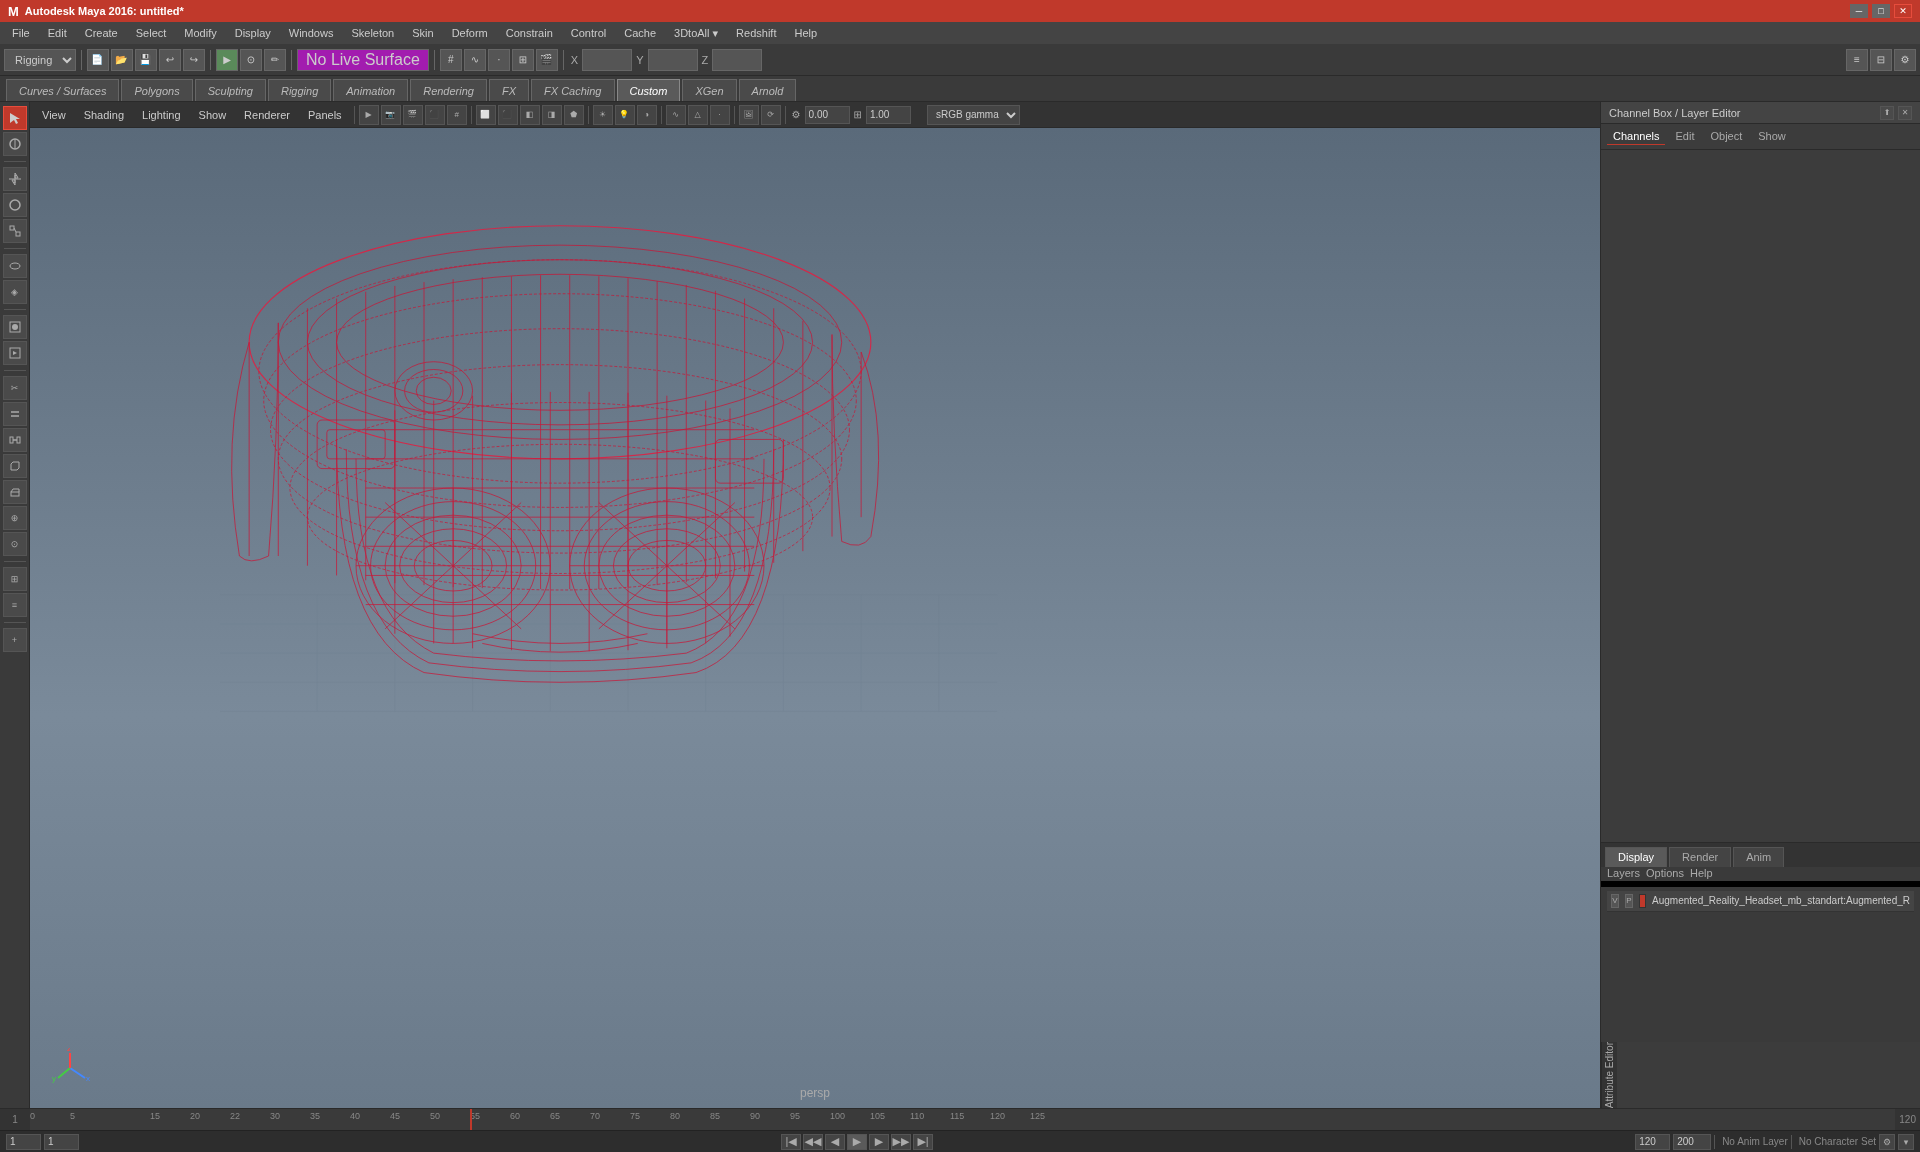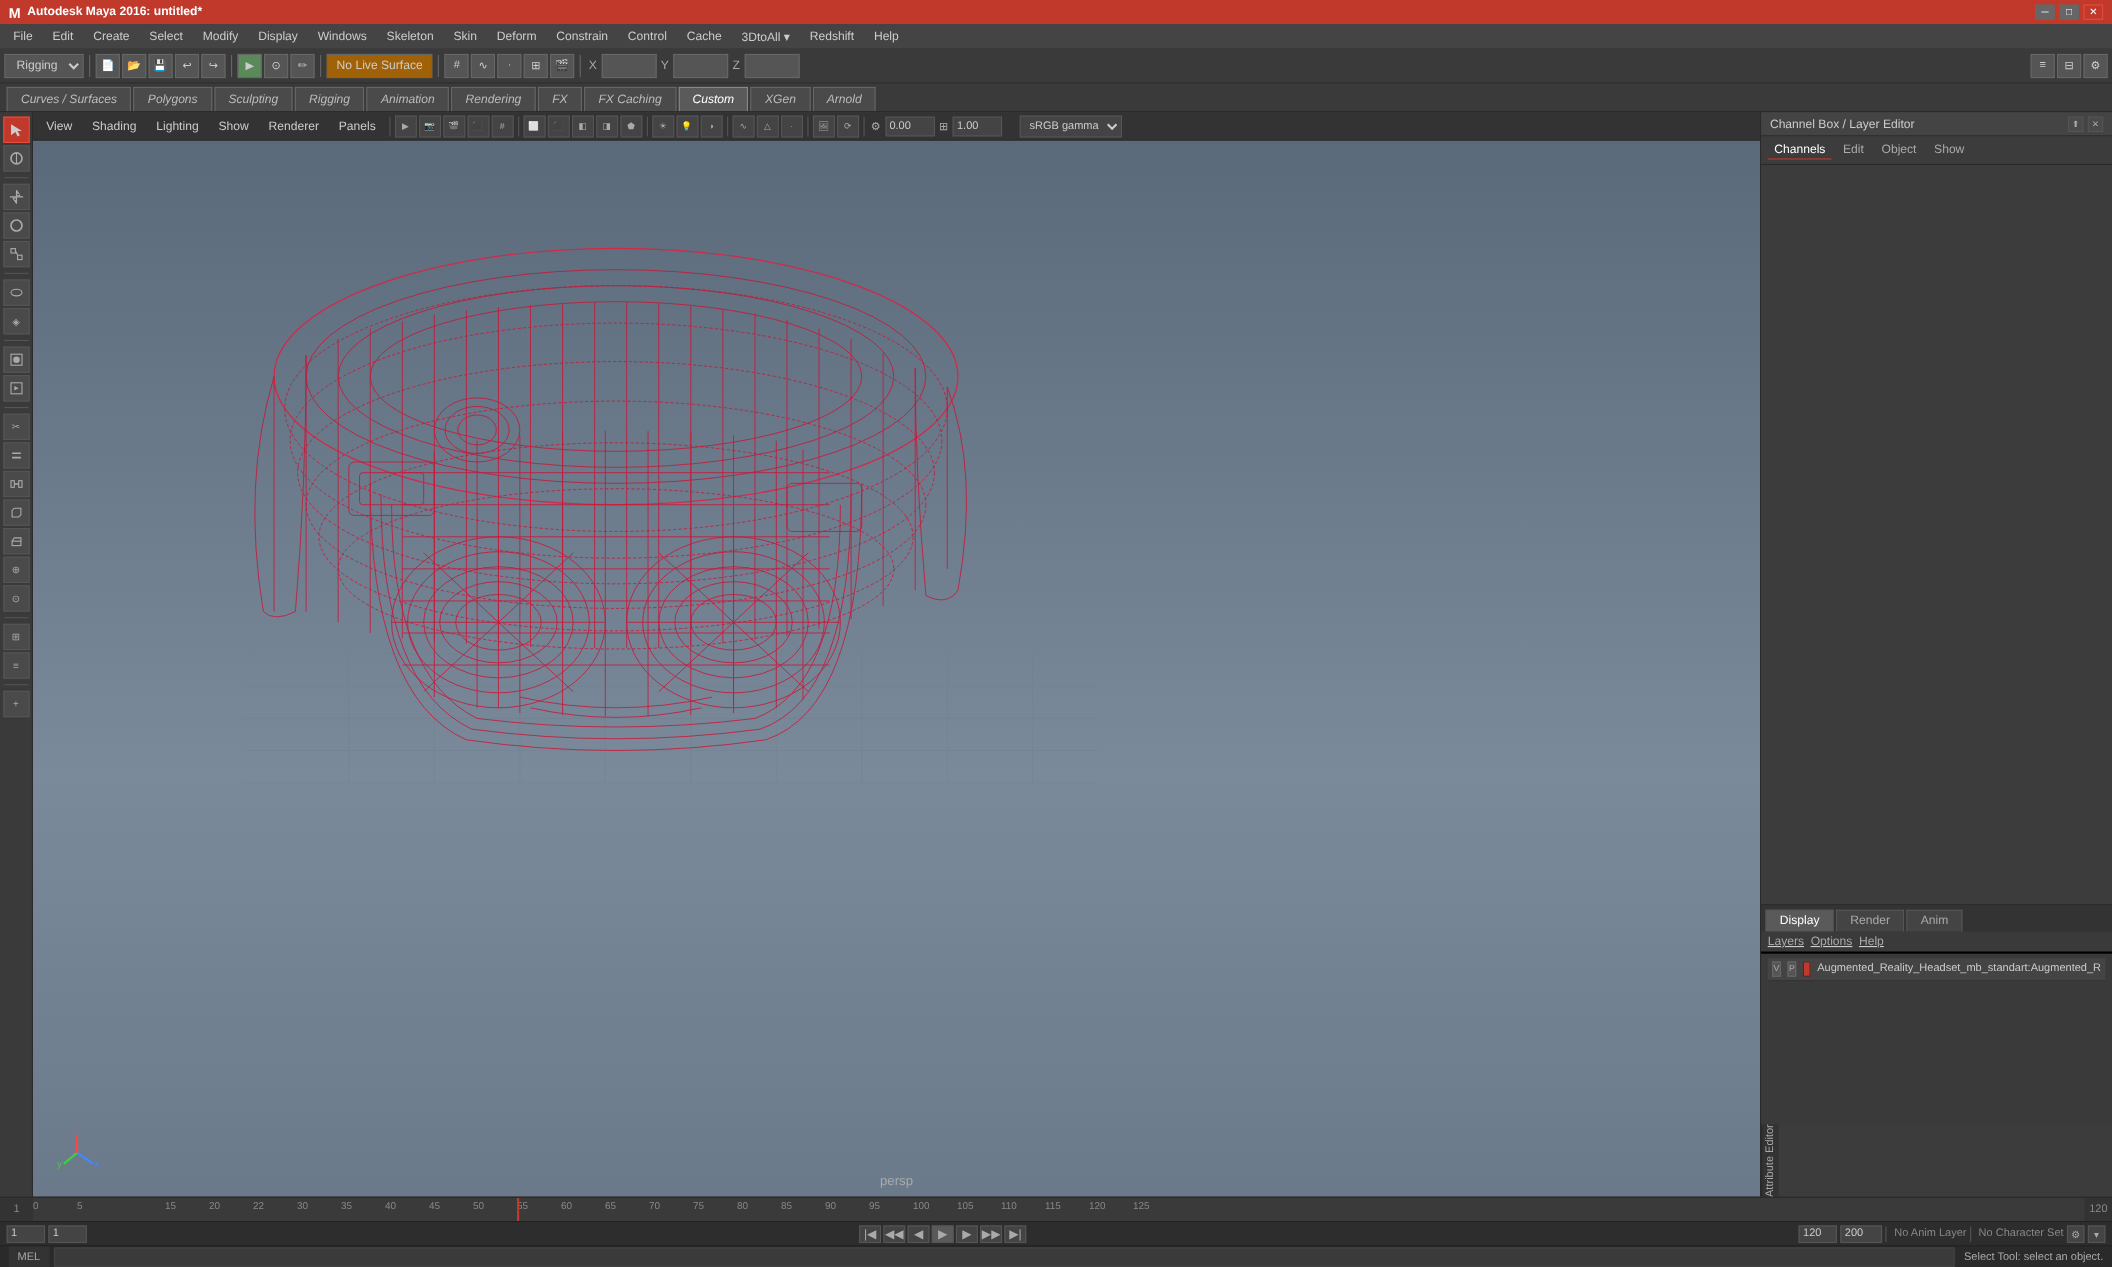--- a/index.html
+++ b/index.html
@@ -104,26 +104,26 @@
       justify-content: center;
       font-size: 10px;
     }
     .toolbar-separator {
       width: 1px;
       height: 20px;
       background: #666;
       margin: 0 3px;
     }
     .no-live-surface-btn {
-      background: #a16207;
+      background: #a21caf;
       border: 1px solid #666;
       color: #ccc;
       height: 22px;
       padding: 0 8px;
-      font-size: 11px;
+      font-size: 16px;
       cursor: pointer;
     }
     .coord-field {
       background: #555;
       border: 1px solid #666;
       color: #ccc;
       height: 22px;
       width: 50px;
       padding: 0 4px;
       font-size: 11px;
@@ -347,25 +347,24 @@
       font-size: 11px;
       display: flex;
       align-items: center;
       margin-right: 2px;
     }
     .bt-tab.active { background: #5a5a5a; color: white; }
     #bottom-subtabs {
       height: 20px;
       background: #3a3a3a;
       display: flex;
-      align-items: center;
+      align-items: flex-start;
       padding: 0 6px;
       gap: 6px;
-      border-bottom: 2px solid #000000;
-      text-decoration: underline;
+      border-bottom: 6px solid #000000;
     }
     .bst-item {
       color: #aaa;
       cursor: pointer;
       font-size: 11px;
     }
     #bottom-content {
       flex: 1;
       padding: 4px 6px;
     }
@@ -1018,19 +1017,14 @@
     <input class="bcb-input" value="200" style="width: 38px;">
 
     <div class="bcb-separator"></div>
     <span style="color:#888;font-size:10px;margin-left:4px;">No Anim Layer</span>
     <div class="bcb-separator"></div>
     <span style="color:#888;font-size:10px;margin-left:4px;">No Character Set</span>
     <button class="bcb-btn">⚙</button>
     <button class="bcb-btn">▾</button>
   </div>
 
-  <div id="status-bar">
-    <span class="mel-label">MEL</span>
-    <input id="cmd-input" placeholder="" style="">
-    <span style="color:#aaa;font-size:10px;margin-left:8px;">Select Tool: select an object.</span>
-  </div>
 
 </div>
 
 </body></html>

